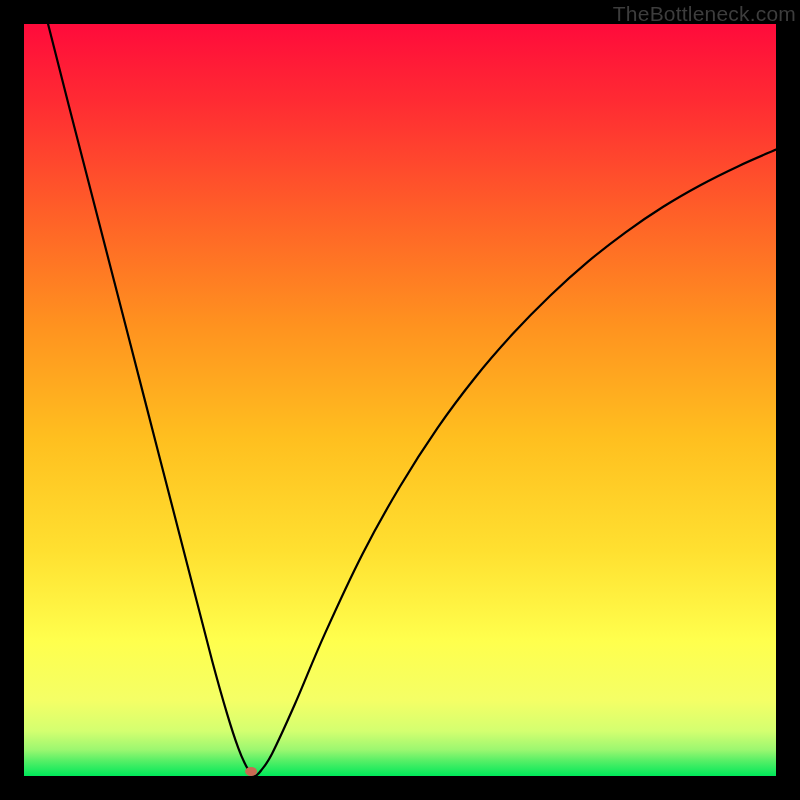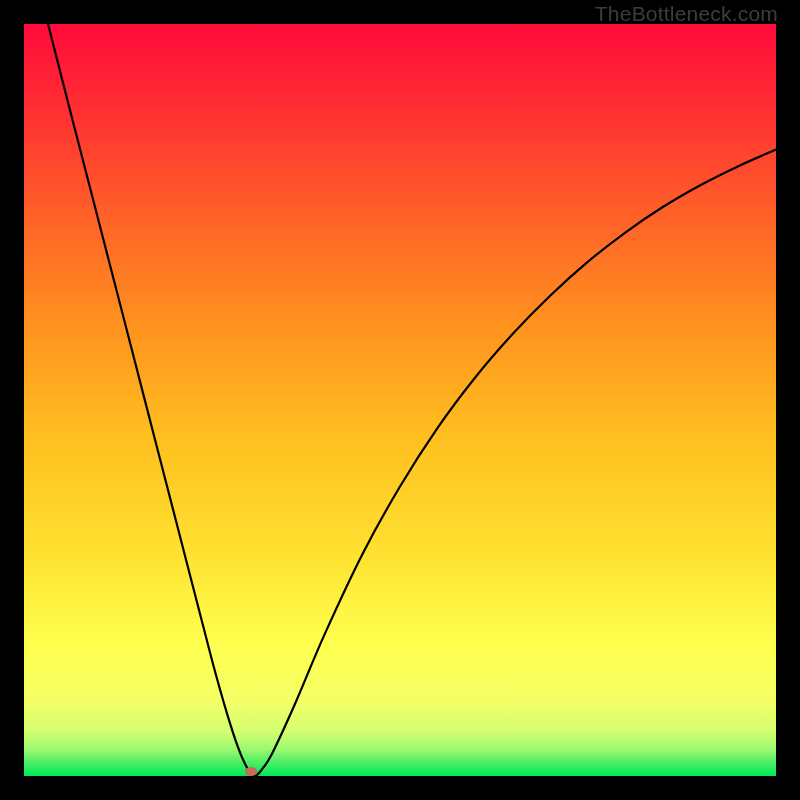--- a/index.html
+++ b/index.html
@@ -22,21 +22,21 @@
   .plot {
     position: absolute;
     left: 0;
     top: 0;
     width: 752px;
     height: 752px;
   }
   .watermark {
     position: absolute;
     top: 2px;
-    right: 22px;
+    right: 4px;
     color: #3d3d3d;
     font-size: 21px;
     font-weight: 400;
     letter-spacing: 0.2px;
     user-select: none;
   }
 </style>
 </head>
 <body>
 

